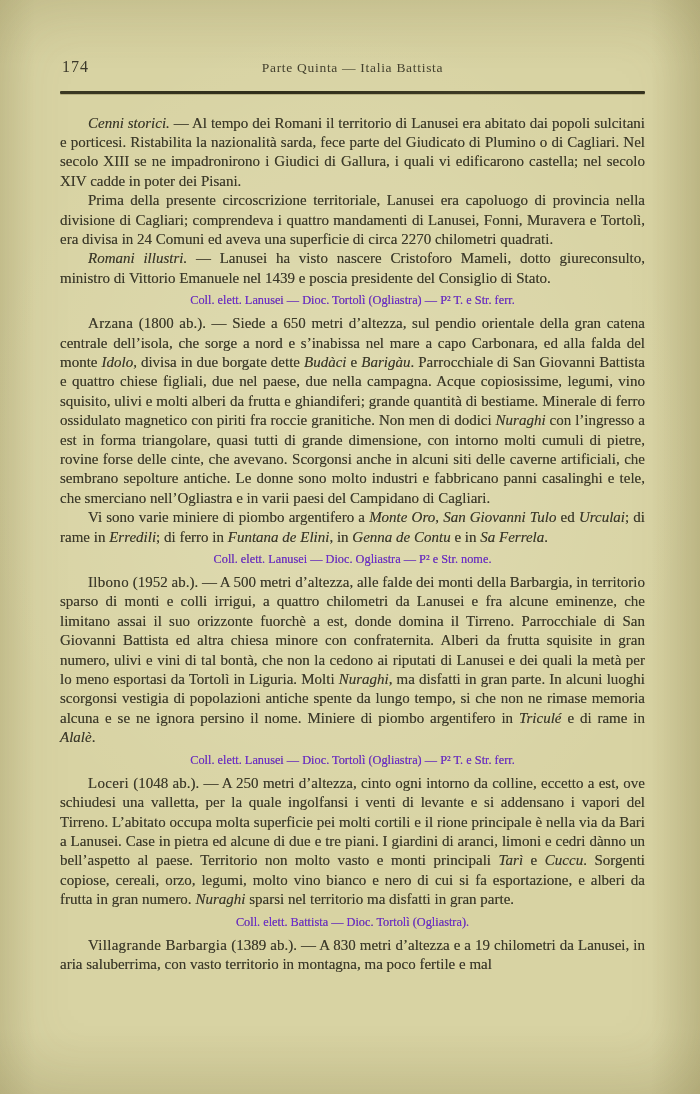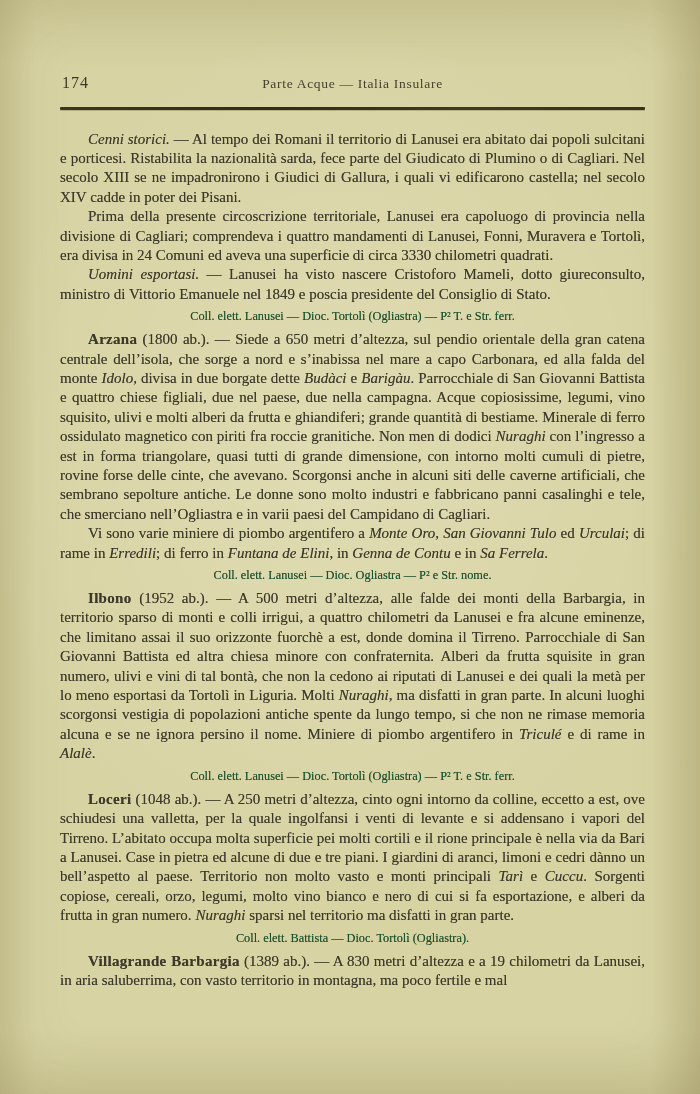--- a/index.html
+++ b/index.html
@@ -19,21 +19,20 @@
   .page {
     box-sizing: border-box;
     width: 700px;
     height: 1094px;
     padding: 58px 55px 0 60px;
   }
   .running-header {
     position: relative;
     height: 20px;
     margin-bottom: 13px;
-    margin-top: 16px;
   }
   .page-number {
     position: absolute;
     left: 2px;
     top: 0;
     font-size: 16px;
     letter-spacing: 1px;
   }
   .header-title {
     text-align: center;
@@ -50,44 +49,44 @@
     box-shadow: 0 1px 0 rgba(120,110,60,0.35);
   }
   .body-text { font-size: 15px; line-height: 19.4px; margin-top: 11px; }
   .block {
     margin: 0;
     text-align: justify;
     text-indent: 28px;
     text-shadow: 0 0 0.6px rgba(55,50,30,0.55);
   }
   .block.entry { margin-top: 7px; }
-  .block.entry .entry-name { font-weight: bold; letter-spacing: 0.3px; }
+  .block.entry .entry-name { font-weight: normal; letter-spacing: 0.3px; }
   .block .it { font-style: italic; }
   .block.coll {
     text-align: center;
     text-indent: 0;
     font-size: 12.3px;
     line-height: 14px;
     margin: 5px 0 7px 0;
-    color: #14532d;
+    color: #6d28d9;
   }
 </style>
 </head>
 <body style="--paper: #d8d3a3; --ink: #3b392a;">
 
 <div class="page">
   <div class="running-header">
     <span class="page-number">174</span>
-    <div class="header-title">Parte Acque — Italia Insulare</div>
+    <div class="header-title">Parte Quinta — Italia Battista</div>
   </div>
   <div class="rule"></div>
   <main class="body-text" id="page-body">
       <p class="block para"><span class="it">Cenni storici.</span><span> — Al tempo dei Romani il territorio di Lanusei era abitato dai popoli sulcitani e porticesi. Ristabilita la nazionalità sarda, fece parte del Giudicato di Plumino o di Cagliari. Nel secolo XIII se ne impadronirono i Giudici di Gallura, i quali vi edificarono castella; nel secolo XIV cadde in poter dei Pisani.</span></p>
-      <p class="block para"><span>Prima della presente circoscrizione territoriale, Lanusei era capoluogo di provincia nella divisione di Cagliari; comprendeva i quattro mandamenti di Lanusei, Fonni, Muravera e Tortolì, era divisa in 24 Comuni ed aveva una superficie di circa 3330 chilometri quadrati.</span></p>
-      <p class="block para"><span class="it">Uomini esportasi.</span><span> — Lanusei ha visto nascere Cristoforo Mameli, dotto giureconsulto, ministro di Vittorio Emanuele nel 1849 e poscia presidente del Consiglio di Stato.</span></p>
+      <p class="block para"><span>Prima della presente circoscrizione territoriale, Lanusei era capoluogo di provincia nella divisione di Cagliari; comprendeva i quattro mandamenti di Lanusei, Fonni, Muravera e Tortolì, era divisa in 24 Comuni ed aveva una superficie di circa 2270 chilometri quadrati.</span></p>
+      <p class="block para"><span class="it">Romani illustri.</span><span> — Lanusei ha visto nascere Cristoforo Mameli, dotto giureconsulto, ministro di Vittorio Emanuele nel 1439 e poscia presidente del Consiglio di Stato.</span></p>
       <p class="block coll"><span>Coll. elett. Lanusei — Dioc. Tortolì (Ogliastra) — P² T. e Str. ferr.</span></p>
       <p class="block entry"><span class="entry-name">Arzana</span><span> (1800 ab.). — Siede a 650 metri d’altezza, sul pendio orientale della gran catena centrale dell’isola, che sorge a nord e s’inabissa nel mare a capo Carbonara, ed alla falda del monte </span><span class="it">Idolo</span><span>, divisa in due borgate dette </span><span class="it">Budàci</span><span> e </span><span class="it">Barigàu</span><span>. Parrocchiale di San Giovanni Battista e quattro chiese figliali, due nel paese, due nella campagna. Acque copiosissime, legumi, vino squisito, ulivi e molti alberi da frutta e ghiandiferi; grande quantità di bestiame. Minerale di ferro ossidulato magnetico con piriti fra roccie granitiche. Non men di dodici </span><span class="it">Nuraghi</span><span> con l’ingresso a est in forma triangolare, quasi tutti di grande dimensione, con intorno molti cumuli di pietre, rovine forse delle cinte, che avevano. Scorgonsi anche in alcuni siti delle caverne artificiali, che sembrano sepolture antiche. Le donne sono molto industri e fabbricano panni casalinghi e tele, che smerciano nell’Ogliastra e in varii paesi del Campidano di Cagliari.</span></p>
       <p class="block para"><span>Vi sono varie miniere di piombo argentifero a </span><span class="it">Monte Oro</span><span>, </span><span class="it">San Giovanni Tulo</span><span> ed </span><span class="it">Urculai</span><span>; di rame in </span><span class="it">Erredili</span><span>; di ferro in </span><span class="it">Funtana de Elini</span><span>, in </span><span class="it">Genna de Contu</span><span> e in </span><span class="it">Sa Ferrela</span><span>.</span></p>
       <p class="block coll"><span>Coll. elett. Lanusei — Dioc. Ogliastra — P² e Str. nome.</span></p>
       <p class="block entry"><span class="entry-name">Ilbono</span><span> (1952 ab.). — A 500 metri d’altezza, alle falde dei monti della Barbargia, in territorio sparso di monti e colli irrigui, a quattro chilometri da Lanusei e fra alcune eminenze, che limitano assai il suo orizzonte fuorchè a est, donde domina il Tirreno. Parrocchiale di San Giovanni Battista ed altra chiesa minore con confraternita. Alberi da frutta squisite in gran numero, ulivi e vini di tal bontà, che non la cedono ai riputati di Lanusei e dei quali la metà per lo meno esportasi da Tortolì in Liguria. Molti </span><span class="it">Nuraghi</span><span>, ma disfatti in gran parte. In alcuni luoghi scorgonsi vestigia di popolazioni antiche spente da lungo tempo, si che non ne rimase memoria alcuna e se ne ignora persino il nome. Miniere di piombo argentifero in </span><span class="it">Triculé</span><span> e di rame in </span><span class="it">Alalè</span><span>.</span></p>
       <p class="block coll"><span>Coll. elett. Lanusei — Dioc. Tortolì (Ogliastra) — P² T. e Str. ferr.</span></p>
       <p class="block entry"><span class="entry-name">Loceri</span><span> (1048 ab.). — A 250 metri d’altezza, cinto ogni intorno da colline, eccetto a est, ove schiudesi una valletta, per la quale ingolfansi i venti di levante e si addensano i vapori del Tirreno. L’abitato occupa molta superficie pei molti cortili e il rione principale è nella via da Bari a Lanusei. Case in pietra ed alcune di due e tre piani. I giardini di aranci, limoni e cedri dànno un bell’aspetto al paese. Territorio non molto vasto e monti principali </span><span class="it">Tarì</span><span> e </span><span class="it">Cuccu</span><span>. Sorgenti copiose, cereali, orzo, legumi, molto vino bianco e nero di cui si fa esportazione, e alberi da frutta in gran numero. </span><span class="it">Nuraghi</span><span> sparsi nel territorio ma disfatti in gran parte.</span></p>
       <p class="block coll"><span>Coll. elett. Battista — Dioc. Tortolì (Ogliastra).</span></p>
       <p class="block entry"><span class="entry-name">Villagrande Barbargia</span><span> (1389 ab.). — A 830 metri d’altezza e a 19 chilometri da Lanusei, in aria saluberrima, con vasto territorio in montagna, ma poco fertile e mal</span></p>
     </main>

